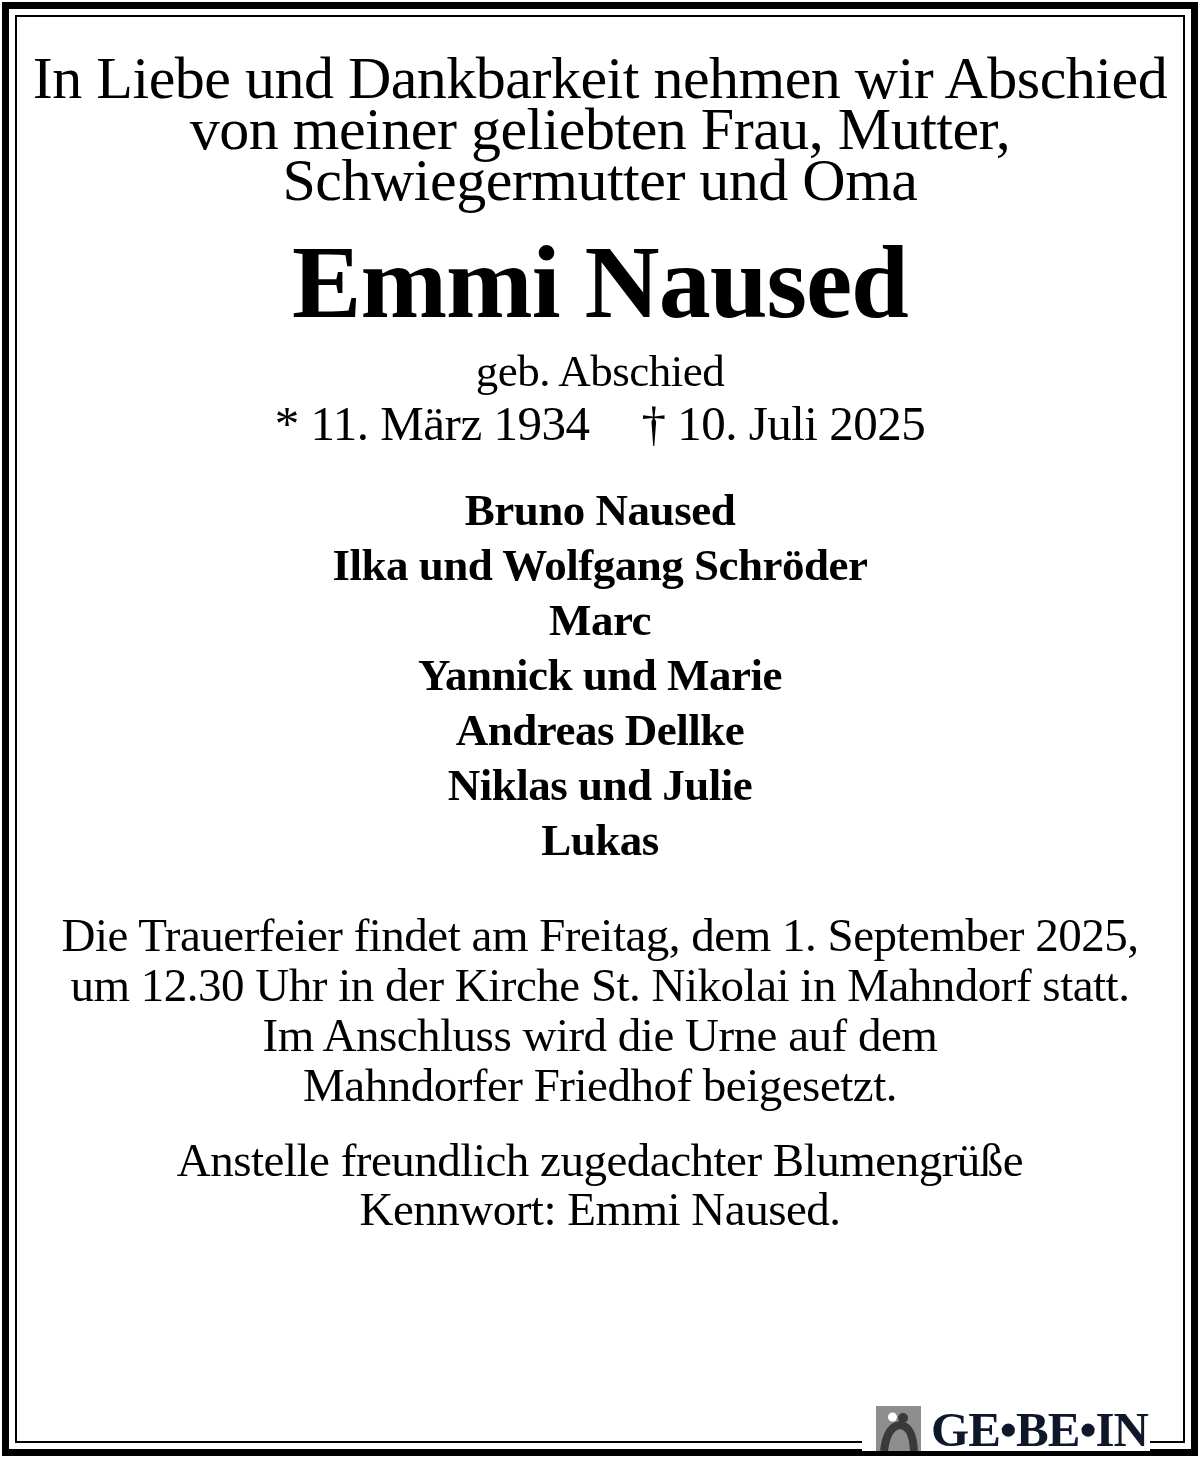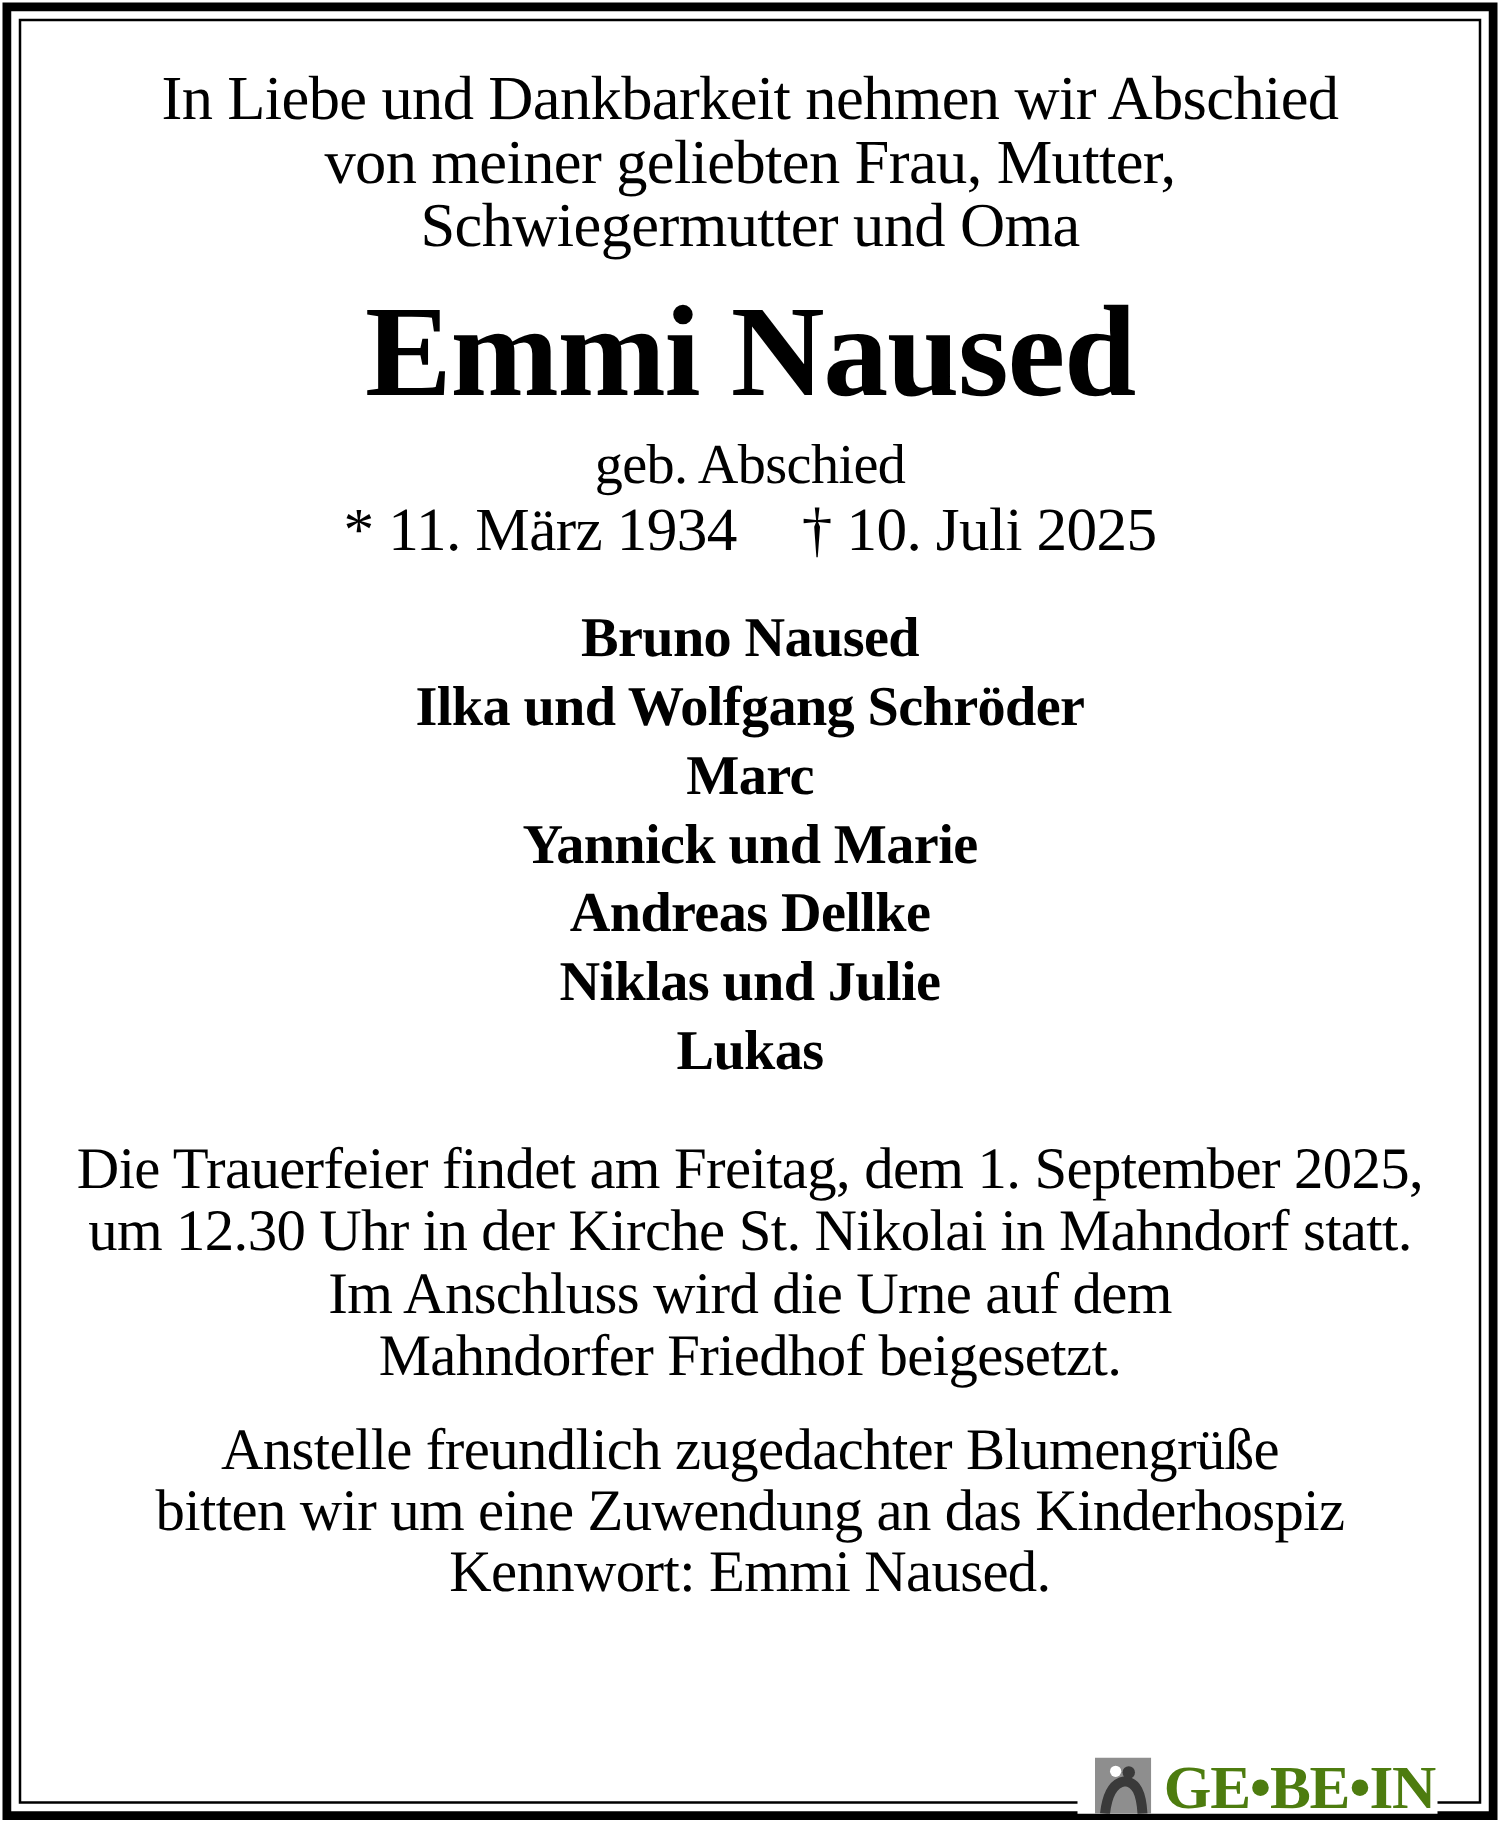--- a/index.html
+++ b/index.html
@@ -19,42 +19,42 @@
   .inner-frame {
     position: absolute; inset: 15px;
     border: 2px solid #000;
     pointer-events: none;
   }
   .content {
     position: absolute; inset: 17px;
     text-align: center;
     letter-spacing: -0.5px;
   }
-  .intro      { margin-top: 36px; font-size: 50px; line-height: 51px; }
+  .intro      { margin-top: 36px; font-size: 60px; line-height: 51px; }
   .name       { margin-top: 24px; font-size: 104px; font-weight: bold; line-height: 104px; letter-spacing: -1px; }
   .maiden     { margin-top: 12px; font-size: 45px; line-height: 50px; }
   .dates      { font-size: 49px; line-height: 55px; }
   .dates .death-date { margin-left: 52px; }
   .mourners   { margin-top: 32px; font-size: 45px; font-weight: bold; line-height: 55px; }
   .service    { margin-top: 42px; font-size: 47px; line-height: 50px; }
   .clothing   { margin-top: 26px; font-size: 47px; line-height: 50px; }
   .donation   { margin-top: 26px; font-size: 47px; line-height: 49px; }
   .logo {
     position: absolute; right: 50px; bottom: 7px;
     display: flex; align-items: flex-end; gap: 10px;
     background: #ffffff;
     padding: 4px 2px 0 14px;
   }
   .logo-square { width: 45px; height: 45px; display: block; }
   .logo-text {
     font-family: "Liberation Serif", serif;
     font-size: 49px; font-weight: bold;
     line-height: 43px;
     letter-spacing: -1px;
-    color: #4d7c0f;
+    color: #0f172a;
   }
 </style>
 </head>
 <body>
 
 <div class="outer-frame"></div>
 <div class="inner-frame"></div>
 
 <div class="content">
 
@@ -85,21 +85,20 @@
   <div class="service">
     <div>Die Trauerfeier findet am Freitag, dem 1. September 2025,</div>
     <div>um 12.30 Uhr in der Kirche St. Nikolai in Mahndorf statt.</div>
     <div>Im Anschluss wird die Urne auf dem</div>
     <div>Mahndorfer Friedhof beigesetzt.</div>
   </div>
 
 
   <div class="donation">
     <div>Anstelle freundlich zugedachter Blumengrüße</div>
-    <div>bitten wir um eine Zuwendung an das Kinderhospiz</div>
     <div>Kennwort: Emmi Naused.</div>
   </div>
 
 </div>
 
 <div class="logo">
   <span>
     <svg class="logo-square" viewBox="0 0 45 45" xmlns="http://www.w3.org/2000/svg">
       <rect x="0" y="0" width="45" height="45" fill="#8e8e8e"></rect>
       <path d="M8 45 C10 27 16 20 24 19 C33 20 37 28 38 45" fill="none" stroke="#3a3a3a" stroke-width="8"></path>

